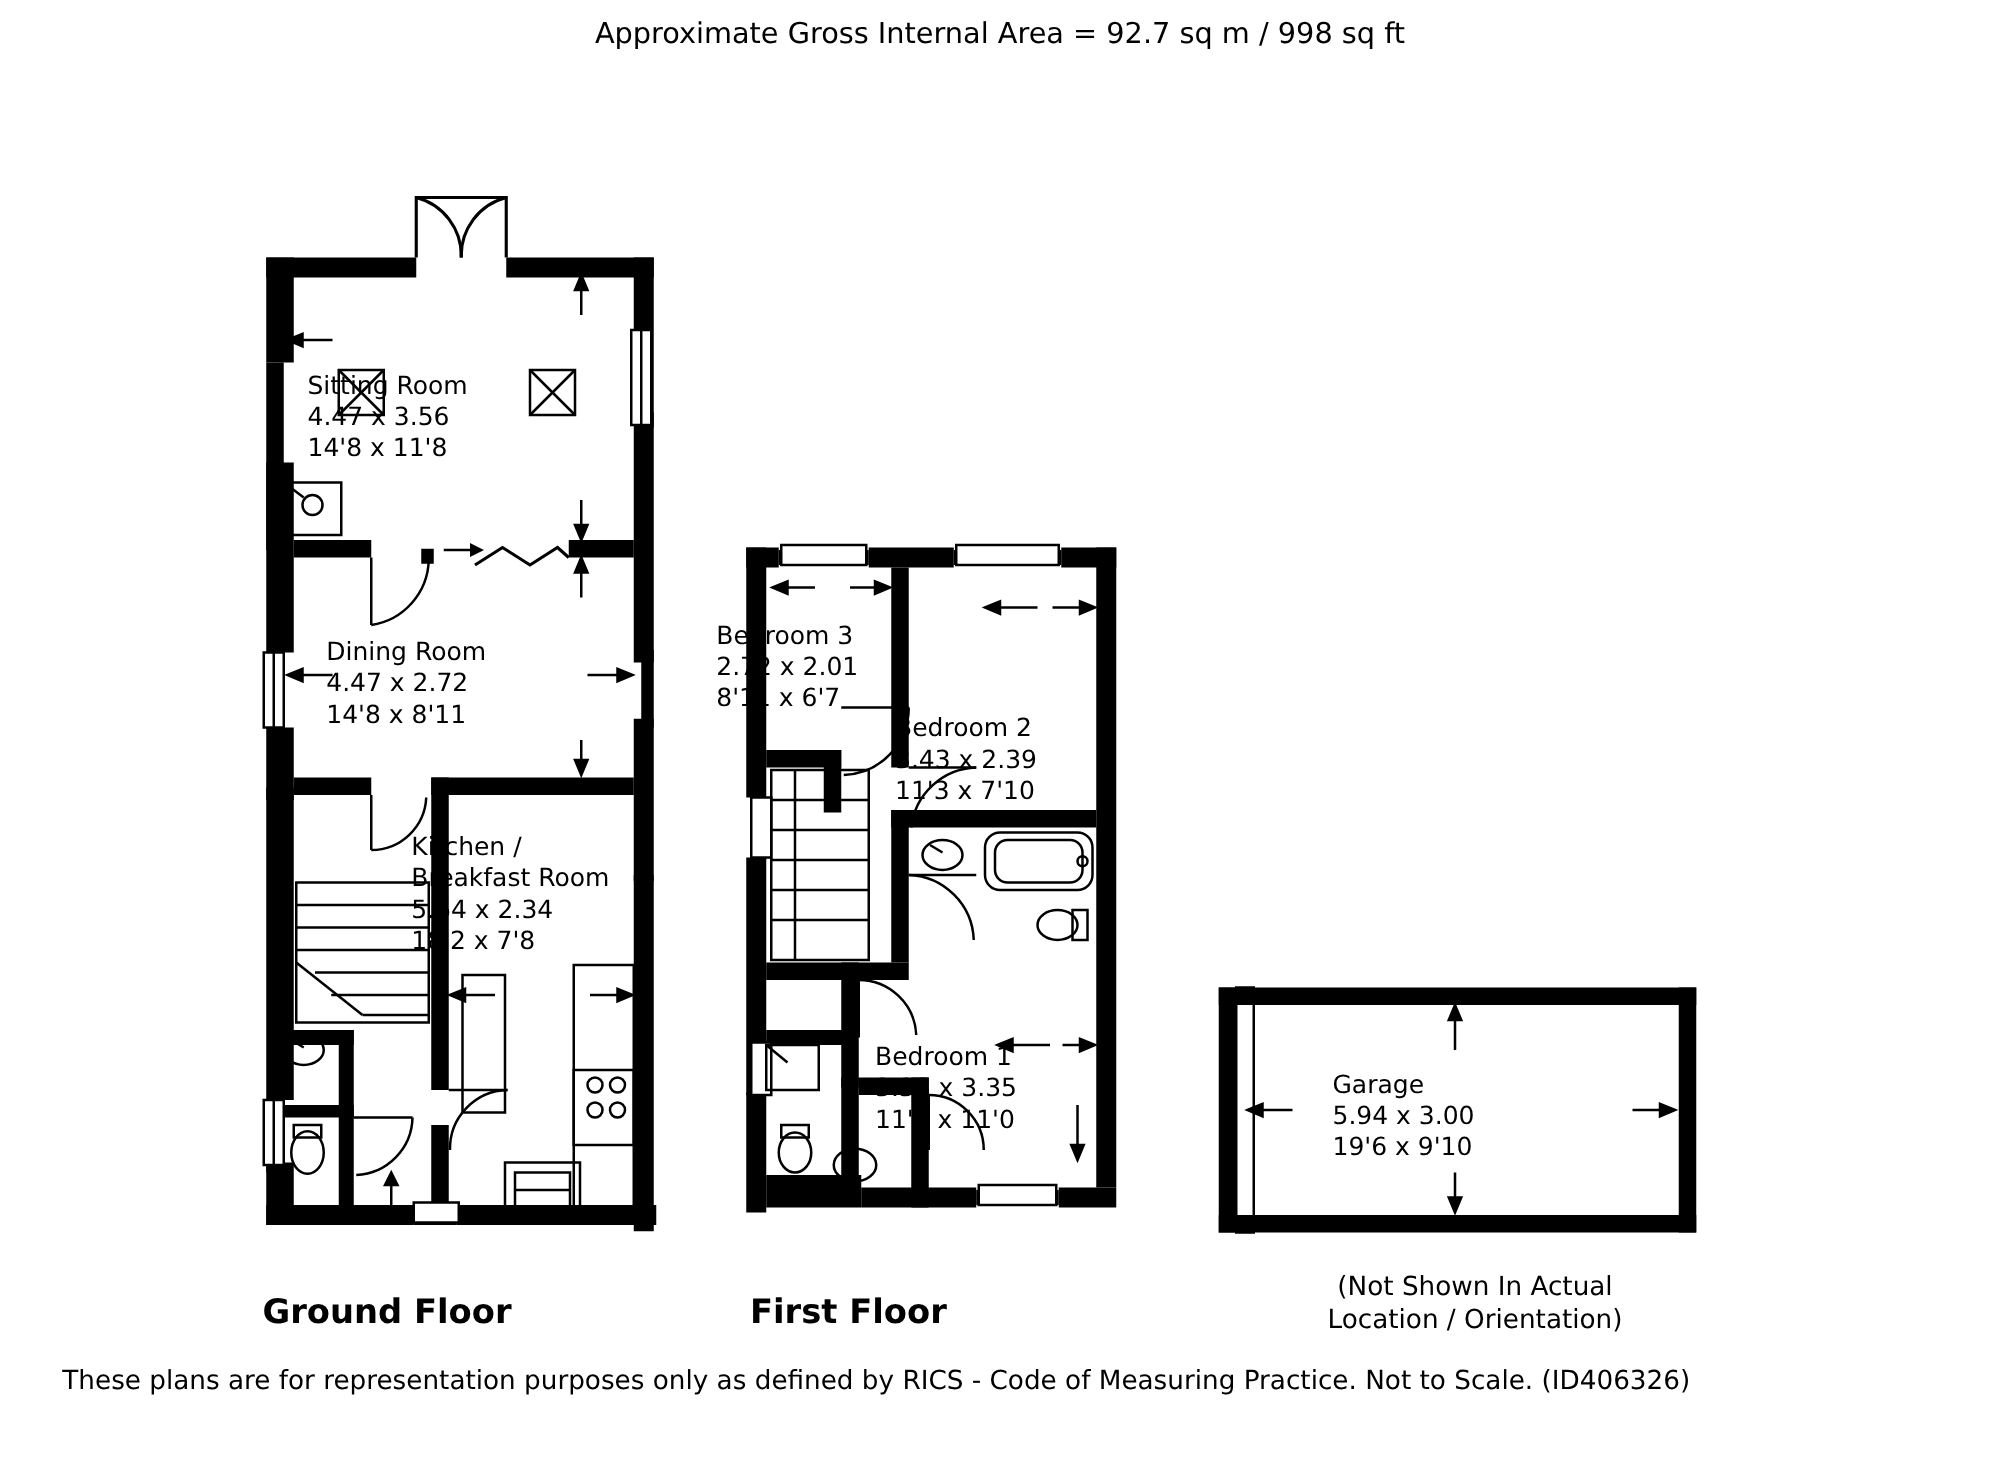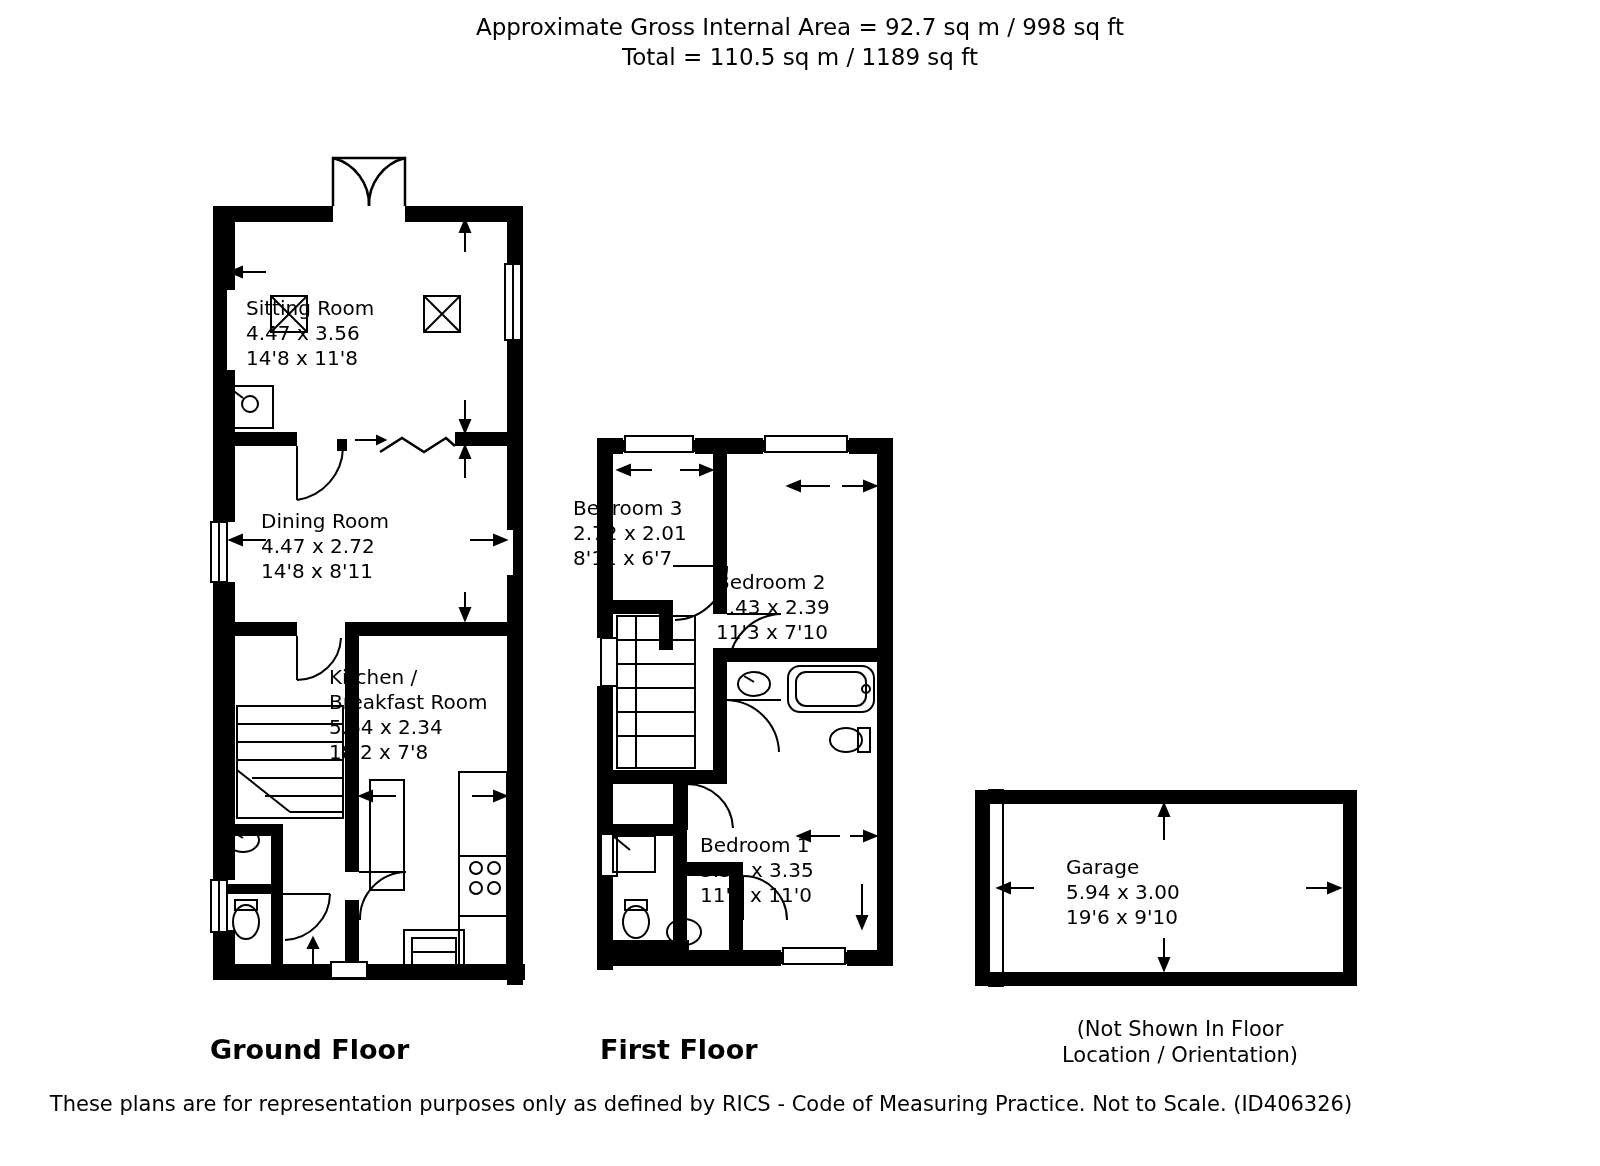--- a/index.html
+++ b/index.html
@@ -84,21 +84,20 @@
     height: 1166px;
     pointer-events: none;
   }
 </style>
 </head>
 <body>
 
 <div id="header">
   <div id="subtitles">
     <div class="subline">Approximate Gross Internal Area = 92.7 sq m / 998 sq ft</div>
-    <div class="subline">Total = 110.5 sq m / 1189 sq ft</div>
   </div>
 </div>
 
 <svg class="plan" viewBox="0 0 1600 1166">
 
   <g>
 
     <g fill="#000000">
 
       <rect x="213" y="206" width="120" height="16"></rect>
@@ -464,17 +463,17 @@
 <div class="room-label" style="left:1066px; top:855px; width:200px;">
   <span class="rl-name">Garage</span>
   <span class="rl-m">5.94 x 3.00</span>
   <span class="rl-ft">19'6 x 9'10</span>
 </div>
 
 <div class="floor-label" id="label-ground">Ground Floor</div>
 <div class="floor-label" id="label-first">First Floor</div>
 
 <div id="garage-note">
-  <div>(Not Shown In Floor</div>
+  <div>(Not Shown In Actual</div>
   <div>Location / Orientation)</div>
 </div>
 
 <div id="footer-note">These plans are for representation purposes only as defined by RICS - Code of Measuring Practice. Not to Scale. (ID406326)</div>
 
 </body></html>

